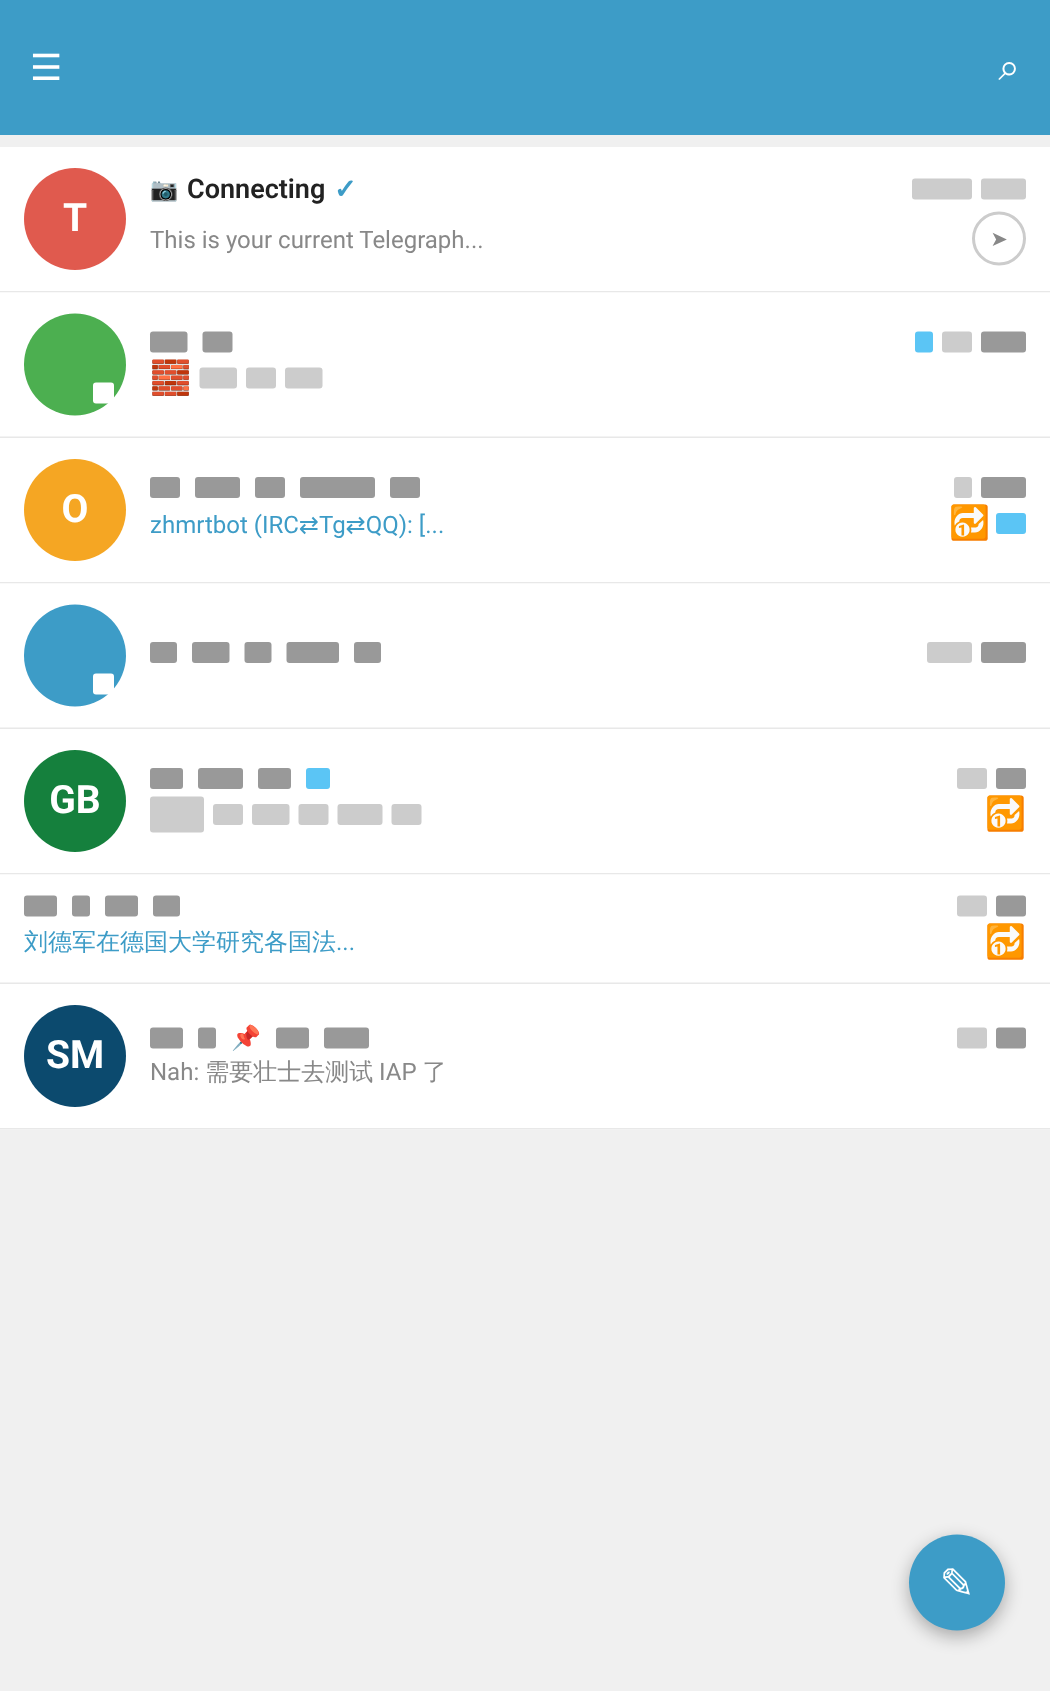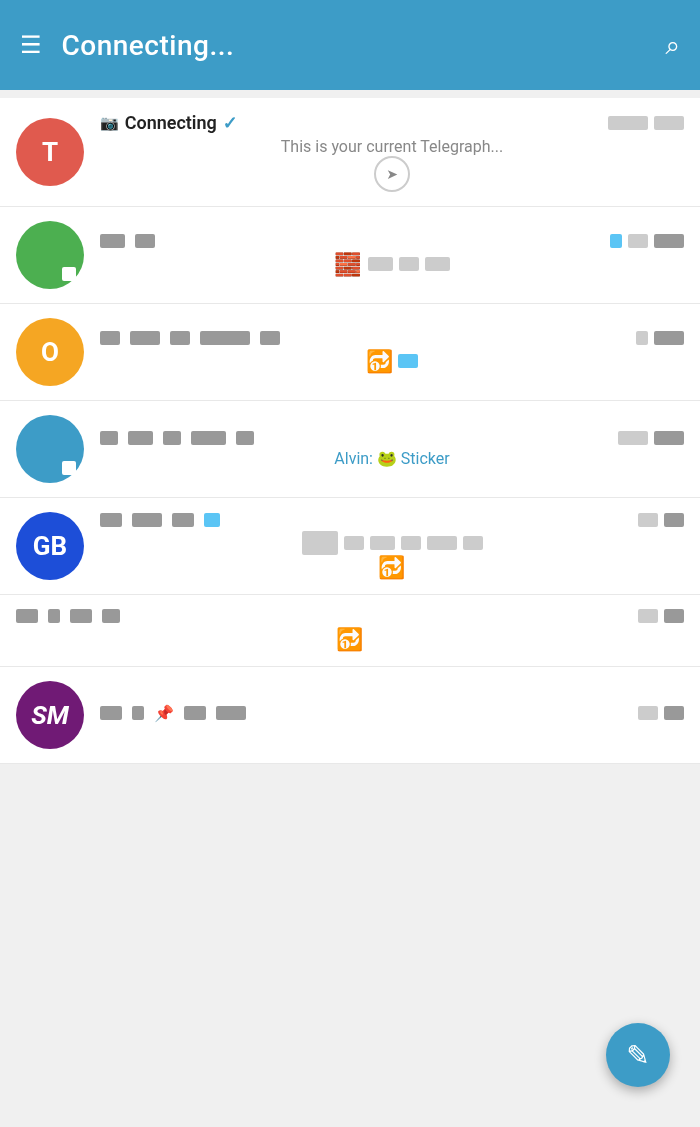--- a/index.html
+++ b/index.html
@@ -68,23 +68,23 @@
       font-weight: bold;
       color: white;
       flex-shrink: 0;
       margin-right: 16px;
     }
 
     .avatar-red { background: #e05a4e; }
     .avatar-green { background: #4caf50; }
     .avatar-orange { background: #f5a623; }
     .avatar-blue { background: #3d9cc7; }
-    .avatar-green2 { background: #1d4ed8; }
+    .avatar-green2 { background: #15803d; }
     .avatar-green3 { background: #4caf50; }
-    .avatar-purple { background: #701a75; font-style: italic; }
+    .avatar-purple { background: #0c4a6e; }
 
     .chat-content {
       flex: 1;
       min-width: 0;
     }
 
     .chat-header-row {
       display: flex;
       justify-content: space-between;
       align-items: center;
@@ -122,21 +122,20 @@
     }
 
     .chat-preview.blue-text {
       color: #3d9cc7;
     }
 
     .meta-row {
       display: flex;
       align-items: center;
       justify-content: space-between;
-      flex-direction: column;
     }
 
     .right-meta {
       display: flex;
       align-items: center;
       gap: 6px;
     }
 
     
     .blur-block {
@@ -198,21 +197,20 @@
       color: #888;
       font-size: 14px;
     }
   </style>
 </head>
 <body>
 
 <div class="header">
   <div class="header-left">
     <span class="hamburger-icon">☰</span>
-    <span class="header-title">Connecting...</span>
   </div>
   <span class="search-icon">⌕</span>
 </div>
 
 <div class="separator"></div>
 
 <div class="chat-list">
 
   <div class="chat-item">
     <div class="avatar avatar-red">T</div>
@@ -272,20 +270,21 @@
           <span class="blur-block-dark" style="width:20px; margin-left:4px;"></span>
           <span class="blur-block-dark" style="width:50px; margin-left:4px;"></span>
           <span class="blur-block-dark" style="width:20px; margin-left:4px;"></span>
         </div>
         <div class="right-meta">
           <span class="blur-block" style="width:12px;"></span>
           <span class="blur-block-dark" style="width:30px;"></span>
         </div>
       </div>
       <div class="meta-row">
+        <span class="chat-preview blue-text">zhmrtbot (IRC⇄Tg⇄QQ): [...</span>
         <div style="display:flex; gap:4px; align-items:center;">
           <span style="color:#3d9cc7; font-size:22px;">🔂</span>
           <span class="blur-block-blue" style="width:20px;"></span>
         </div>
       </div>
     </div>
   </div>
 
   <div class="chat-item">
     <div class="avatar avatar-blue" style="position:relative;">
@@ -298,23 +297,20 @@
           <span class="blur-block-dark" style="width:25px; margin-left:4px;"></span>
           <span class="blur-block-dark" style="width:18px; margin-left:4px;"></span>
           <span class="blur-block-dark" style="width:35px; margin-left:4px;"></span>
           <span class="blur-block-dark" style="width:18px; margin-left:4px;"></span>
         </div>
         <div class="right-meta">
           <span class="blur-block" style="width:30px;"></span>
           <span class="blur-block-dark" style="width:30px;"></span>
         </div>
       </div>
-      <div class="meta-row">
-        <span class="chat-preview blue-text">Alvin: 🐸 Sticker</span>
-      </div>
     </div>
   </div>
 
   <div class="chat-item">
     <div class="avatar avatar-green2">GB</div>
     <div class="chat-content">
       <div class="chat-header-row">
         <div class="chat-name">
           <span class="blur-block-dark" style="width:22px;"></span>
           <span class="blur-block-dark" style="width:30px; margin-left:4px;"></span>
@@ -348,20 +344,21 @@
           <span class="blur-block-dark" style="width:12px; margin-left:4px;"></span>
           <span class="blur-block-dark" style="width:22px; margin-left:4px;"></span>
           <span class="blur-block-dark" style="width:18px; margin-left:4px;"></span>
         </div>
         <div class="right-meta">
           <span class="blur-block" style="width:20px;"></span>
           <span class="blur-block-dark" style="width:20px;"></span>
         </div>
       </div>
       <div class="meta-row">
+        <span class="chat-preview blue-text">刘德军在德国大学研究各国法...</span>
         <span style="color:#3d9cc7; font-size:22px;">🔂</span>
       </div>
     </div>
   </div>
 
   <div class="chat-item">
     <div class="avatar avatar-purple">SM</div>
     <div class="chat-content">
       <div class="chat-header-row">
         <div class="chat-name">
@@ -369,20 +366,23 @@
           <span class="blur-block-dark" style="width:12px; margin-left:4px;"></span>
           <span style="font-size:16px; margin-left:4px;">📌</span>
           <span class="blur-block-dark" style="width:22px; margin-left:4px;"></span>
           <span class="blur-block-dark" style="width:30px; margin-left:4px;"></span>
         </div>
         <div class="right-meta">
           <span class="blur-block" style="width:20px;"></span>
           <span class="blur-block-dark" style="width:20px;"></span>
         </div>
       </div>
+      <div class="meta-row">
+        <span class="chat-preview">Nah: 需要壮士去测试 IAP 了</span>
+      </div>
     </div>
   </div>
 
 </div>
 
 <div class="fab">
   <span class="fab-icon">✎</span>
 </div>
 
 </body></html>

